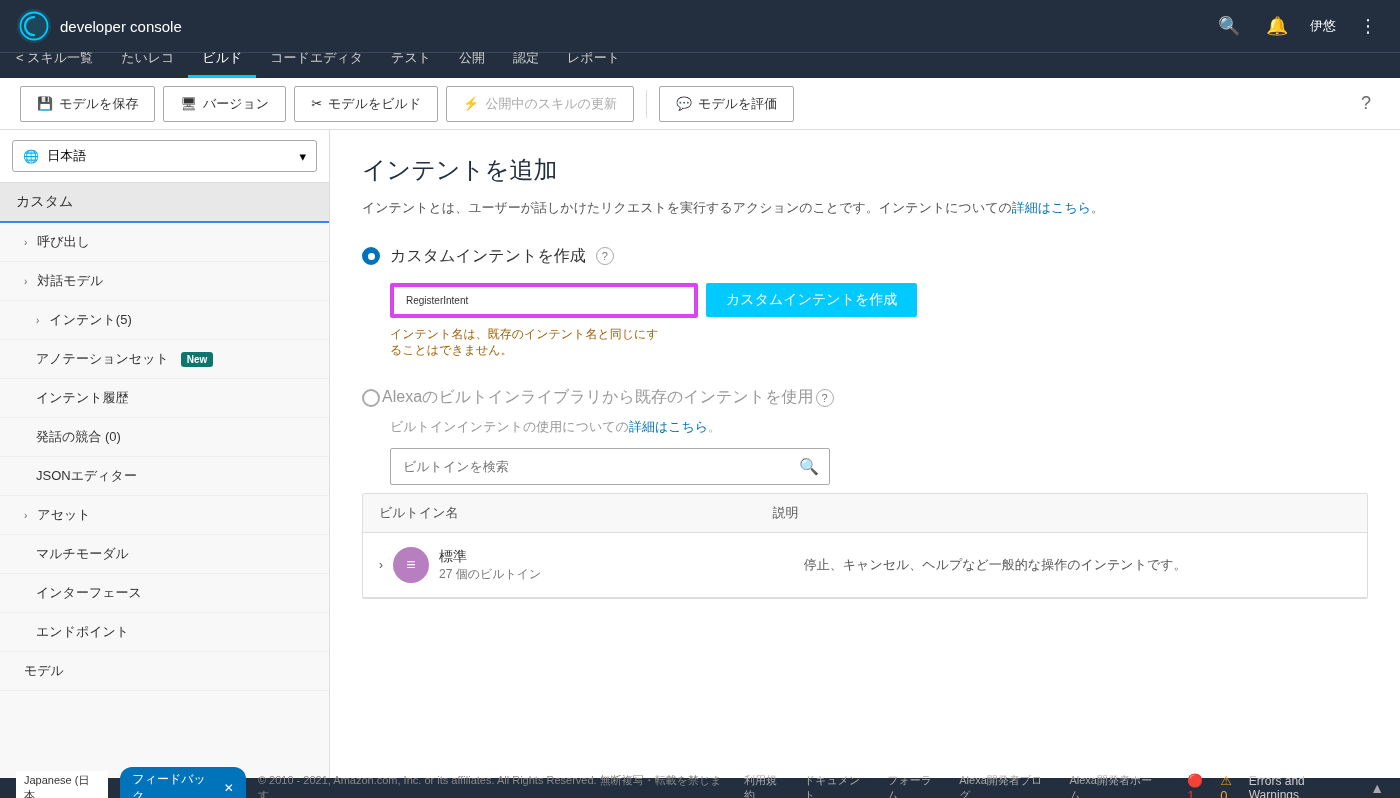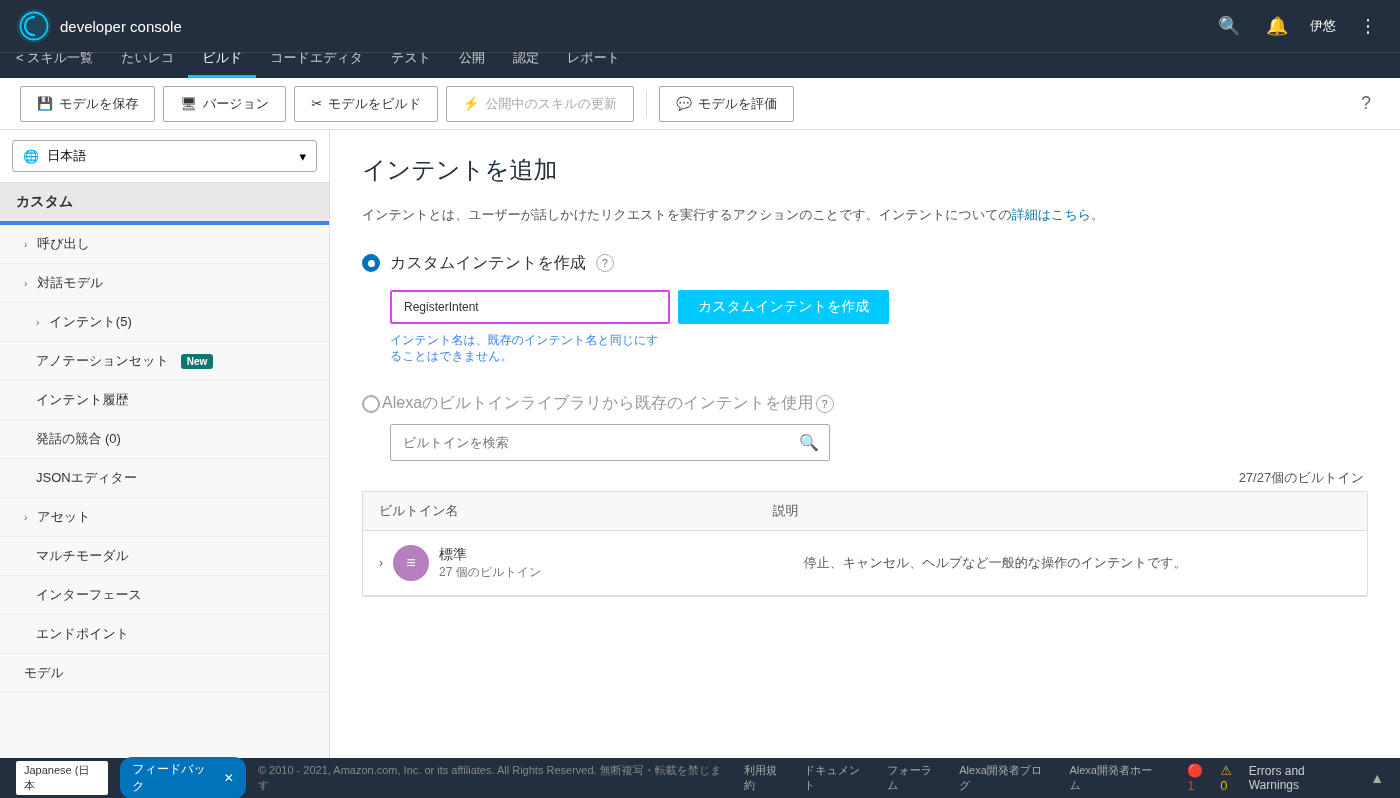--- a/index.html
+++ b/index.html
@@ -116,23 +116,23 @@
       border-radius: 3px;
       cursor: pointer;
       background: white;
       font-size: 13px;
     }
     .language-select-left { display: flex; align-items: center; gap: 8px; }
     .section-header {
       background: #e8e8e8;
       padding: 10px 16px;
       font-size: 14px;
-      font-weight: bold;
+      font-weight: normal;
       color: #333;
-      border-bottom: 4px solid #3b82f6;
+      border-bottom: 2px solid #3b82f6;
     }
     .sidebar-item {
       display: flex;
       align-items: center;
       padding: 10px 16px 10px 24px;
       cursor: pointer;
       color: #333;
       font-size: 13px;
       border-bottom: 1px solid #eee;
       gap: 6px;
@@ -153,21 +153,21 @@
     .main-content {
       flex: 1;
       overflow-y: auto;
       padding: 24px 32px;
       background: white;
     }
     .page-title {
       font-size: 24px;
       font-weight: 300;
       color: #232f3e;
-      margin-bottom: 19px;
+      margin-bottom: 12px;
     }
     .page-desc {
       font-size: 13px;
       color: #555;
       margin-bottom: 28px;
       line-height: 1.5;
     }
     .page-desc a { color: #0073bb; text-decoration: none; }
 
     
@@ -221,41 +221,41 @@
 
     
     .custom-intent-form {
       display: flex;
       align-items: flex-start;
       gap: 8px;
       margin-left: 28px;
       margin-bottom: 8px;
     }
     .intent-input {
-      border: 2px solid #d946ef;
+      border: 4px solid #d946ef;
       padding: 8px 12px;
-      font-size: 12px;
-      width: 280px;
+      font-size: 10px;
+      width: 308px;
       border-radius: 2px;
       outline: none;
       color: #333;
     }
     .create-btn {
       background: #00caff;
       border: none;
       color: white;
       padding: 8px 20px;
       font-size: 14px;
       cursor: pointer;
       border-radius: 2px;
       white-space: nowrap;
       font-weight: 400;
     }
     .error-text {
-      color: #3b82f6;
+      color: #a16207;
       font-size: 12px;
       margin-left: 28px;
       margin-top: 4px;
       max-width: 280px;
       line-height: 1.4;
     }
 
     
     .builtin-section {
       margin-top: 20px;
@@ -350,21 +350,21 @@
     .row-name { font-size: 14px; color: #333; font-weight: 500; }
     .row-sub { font-size: 12px; color: #777; }
     .row-desc { flex: 1.5; font-size: 13px; color: #555; }
 
     
     .bottom-bar {
       position: fixed;
       bottom: 0;
       left: 0;
       right: 0;
-      height: 40px;
+      height: 20px;
       background: #232f3e;
       display: flex;
       align-items: center;
       padding: 0 16px;
       gap: 12px;
       z-index: 200;
     }
     .bottom-errors {
       display: flex;
       align-items: center;
@@ -543,27 +543,29 @@
       <div class="error-text">インテント名は、既存のインテント名と同じにすることはできません。</div>
     </div>
 
     <div class="builtin-section">
       <div class="builtin-header">
         <div class="radio-circle unselected"></div>
         <span class="radio-label dimmed">Alexaのビルトインライブラリから既存のインテントを使用</span>
         <div class="help-icon">?</div>
       </div>
 
+      <p class="builtin-desc">
+        <span>ビルトインインテントの使用についての</span><a href="#">詳細はこちら</a><span>。</span>
+      </p>
 
       <div class="search-box">
         <input class="search-input" type="text" placeholder="ビルトインを検索" style="">
         <button class="search-icon-btn">🔍</button>
       </div>
 
-      <div class="builtin-count">27/27個のビルトイン</div>
 
       <div class="builtin-table">
         <div class="table-header">
           <div class="th-name">ビルトイン名</div>
           <div class="th-desc">説明</div>
         </div>
         <div class="table-row">
           <span class="row-chevron">›</span>
           <div class="row-icon" style="background: #b77fbf;">≡</div>
           <div class="row-name-block">

